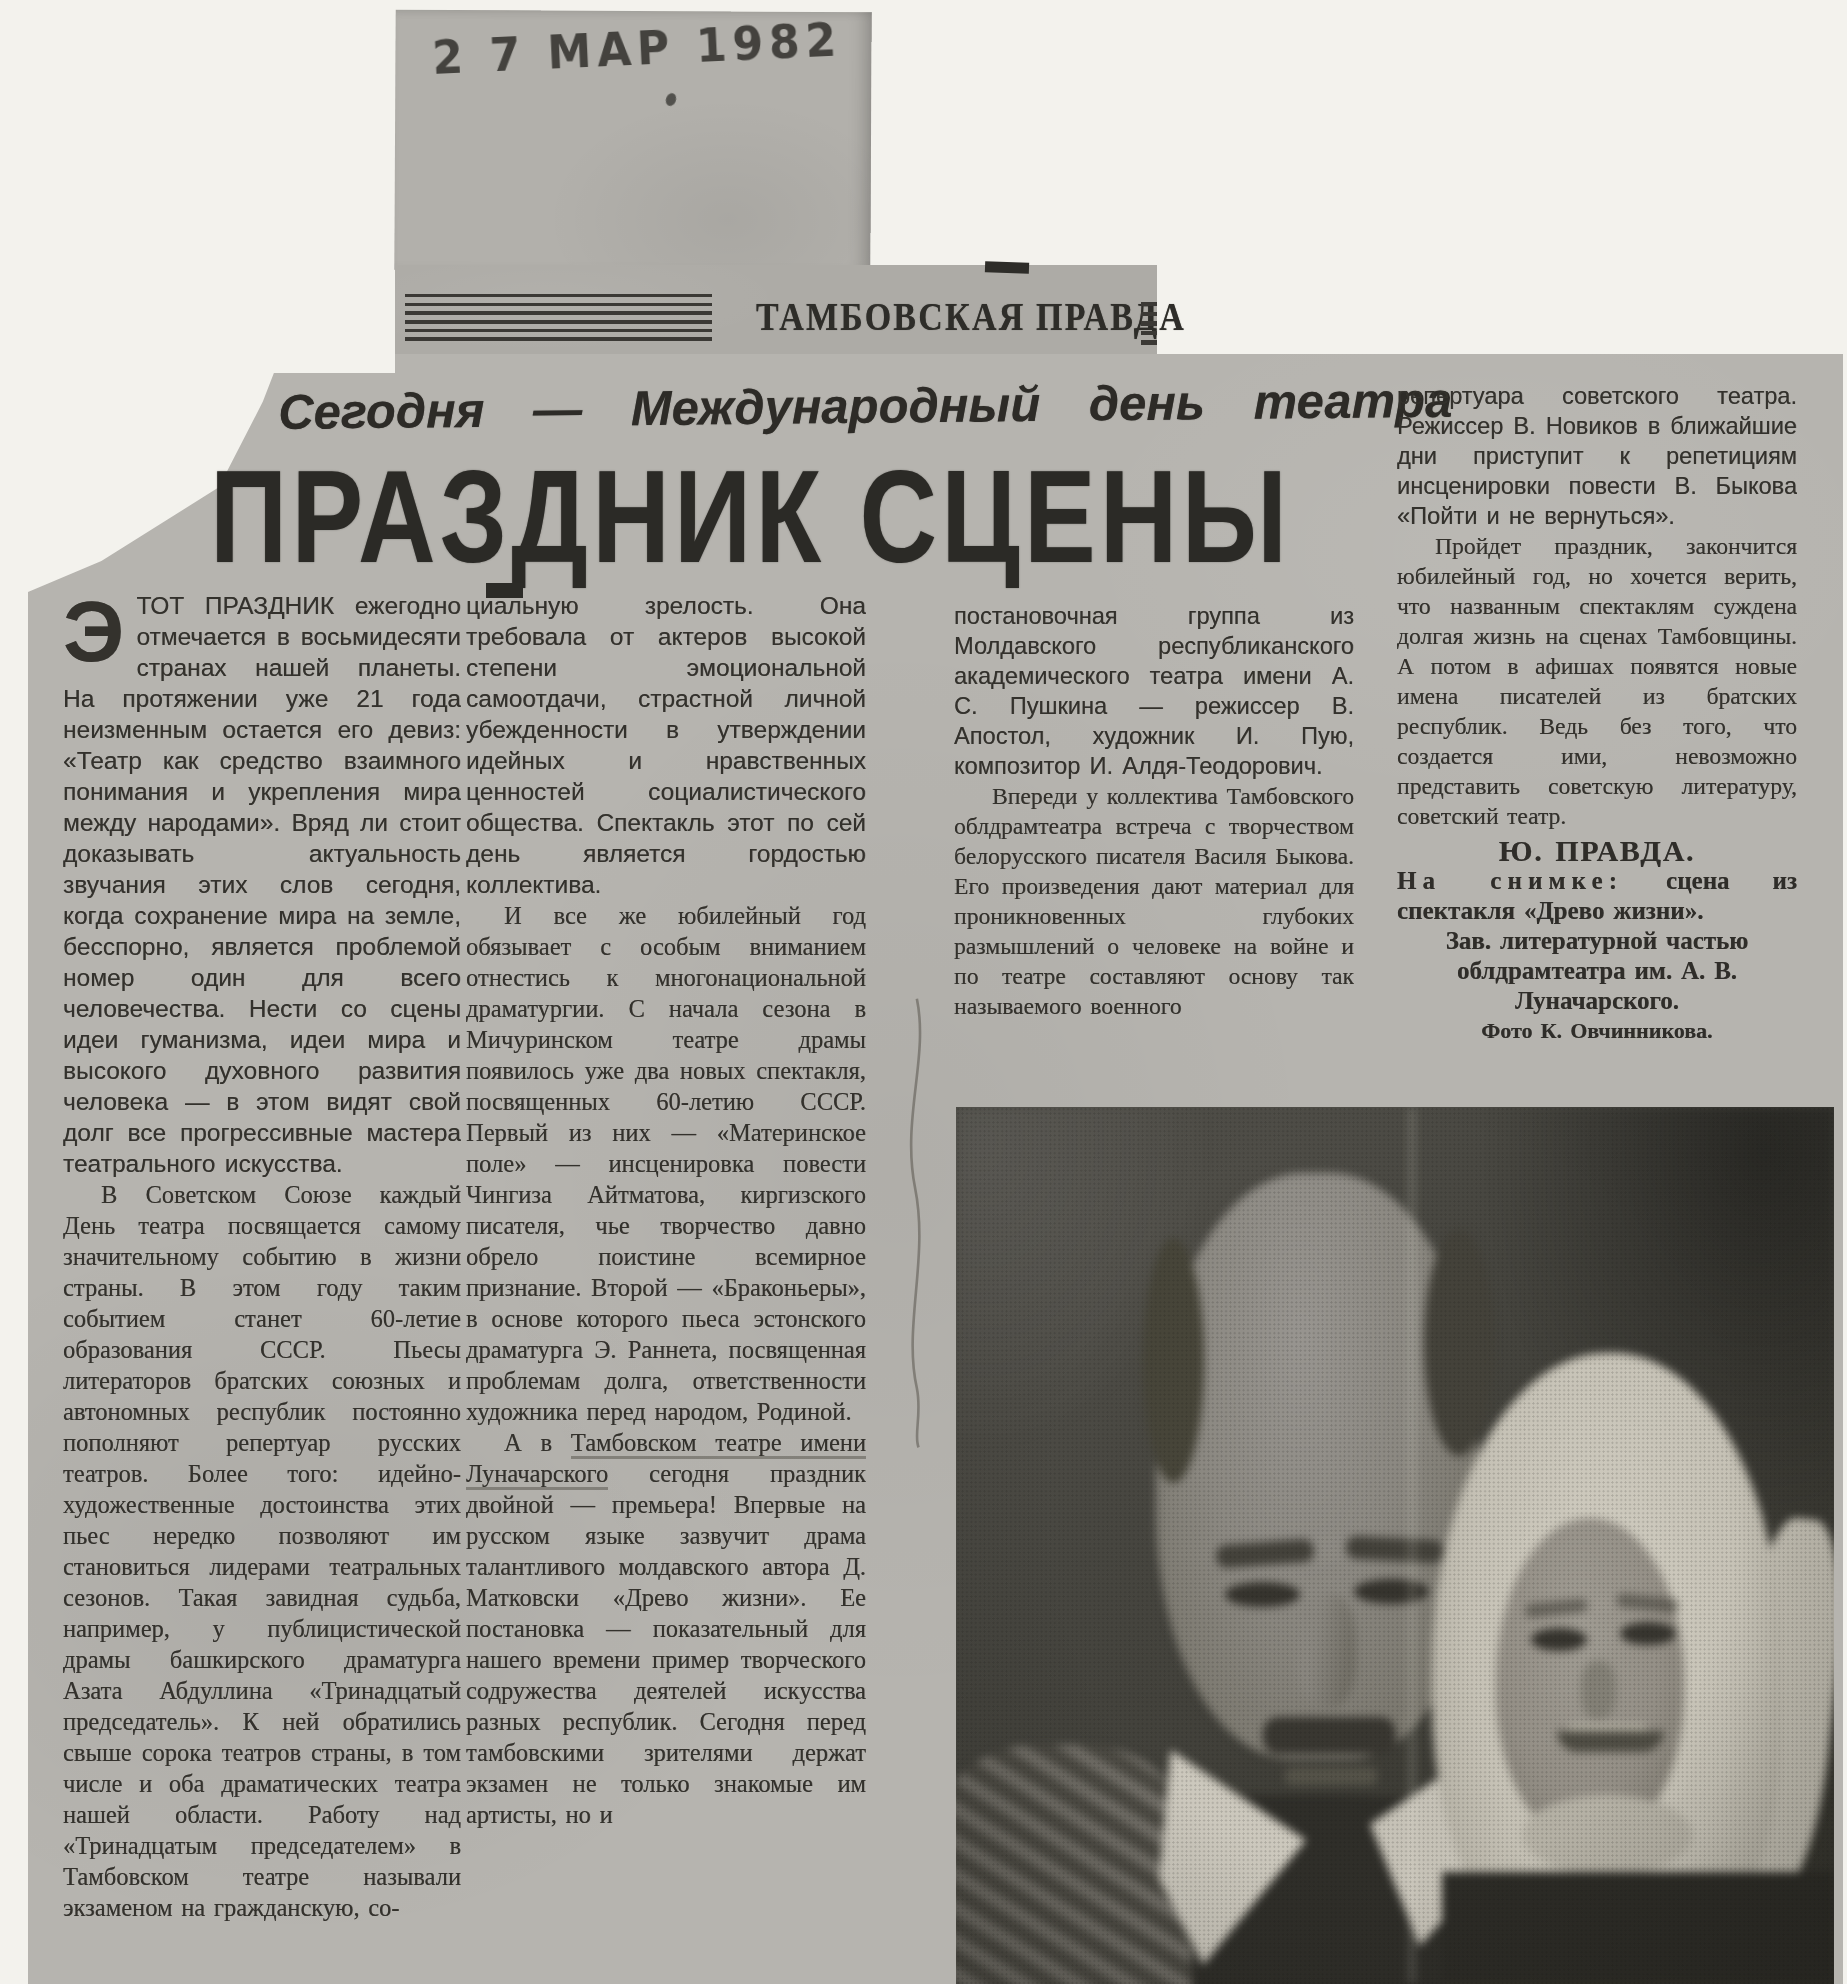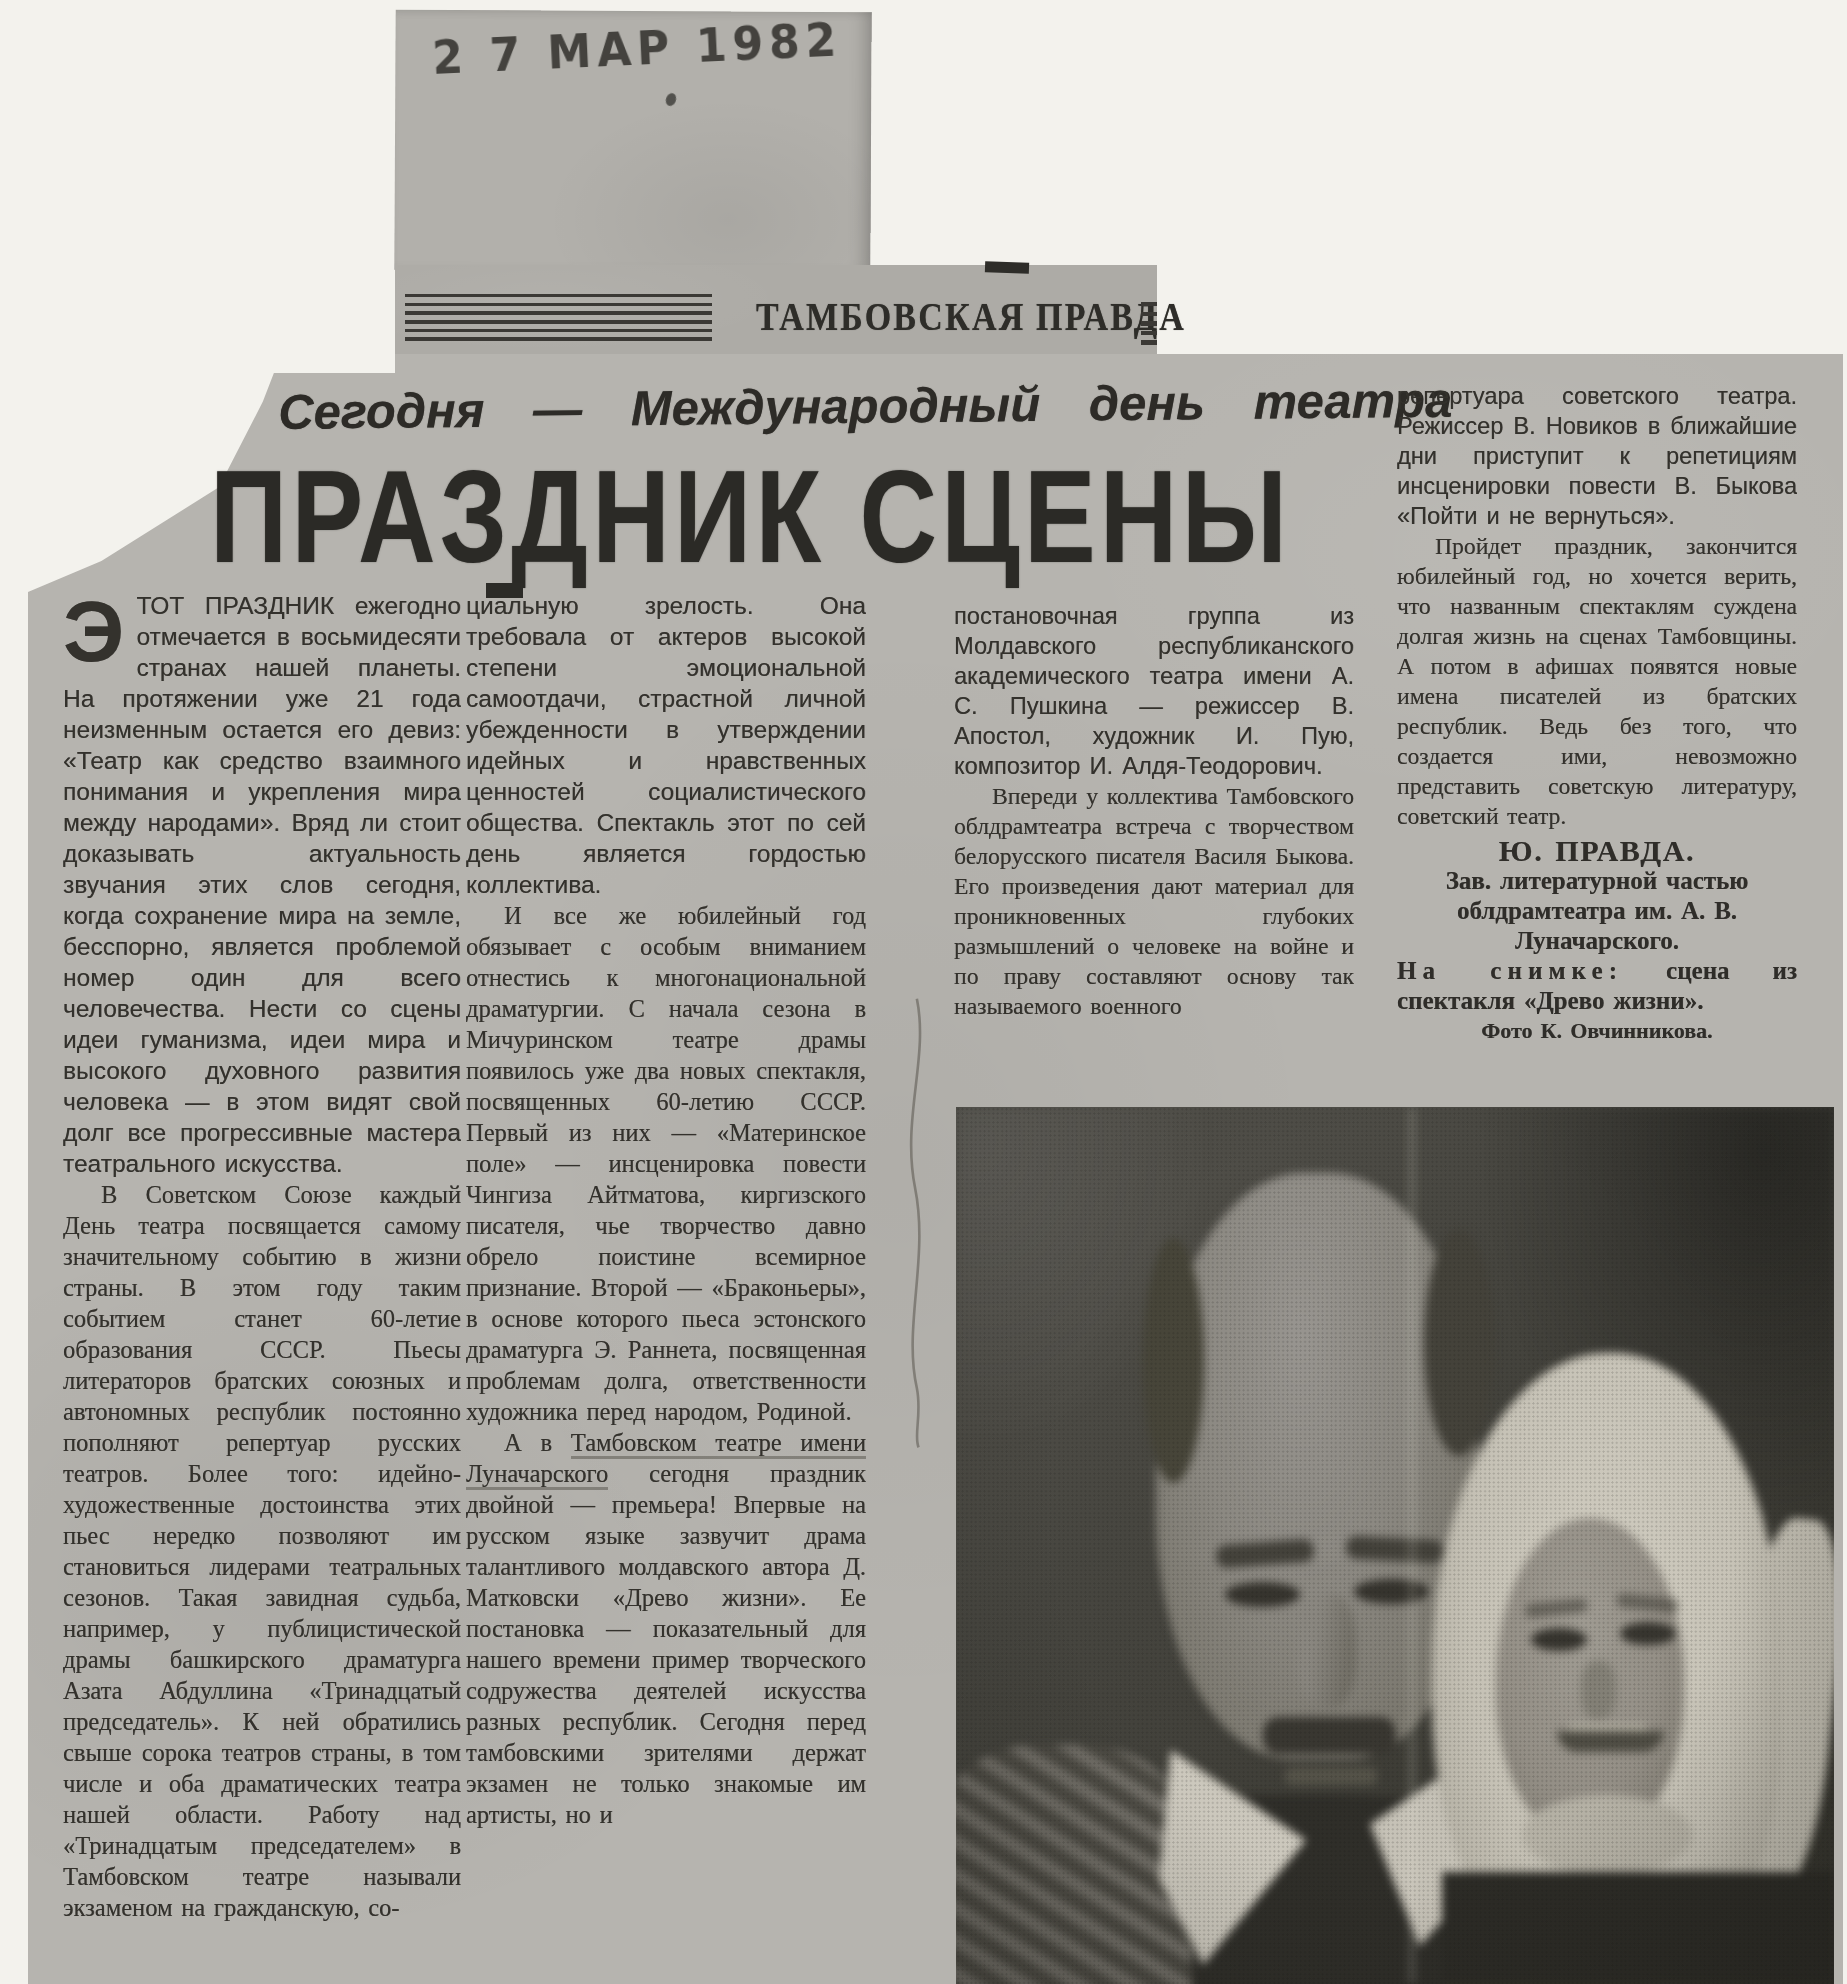--- a/index.html
+++ b/index.html
@@ -185,29 +185,29 @@
 
 <div class="abs" id="col2-blot"></div>
 <div class="abs col" id="col2">
   <p>циальную зрелость. Она требовала от актеров высокой степени эмоциональной самоотдачи, страстной личной убежденности в утверждении идейных и нравственных ценностей социалистического общества. Спектакль этот по сей день является гордостью коллектива.</p>
   <p class="indent">И все же юбилейный год обязывает с особым вниманием отнестись к многонациональной драматургии. С начала сезона в Мичуринском театре драмы появилось уже два новых спектакля, посвященных 60-летию СССР. Первый из них — «Материнское поле» — инсценировка повести Чингиза Айтматова, киргизского писателя, чье творчество давно обрело поистине всемирное признание. Второй — «Браконьеры», в основе которого пьеса эстонского драматурга Э. Раннета, посвященная проблемам долга, ответственности художника перед народом, Родиной.</p>
   <p class="indent"><span>А в </span><span class="pencil-underline">Тамбовском театре имени Луначарского</span><span> сегодня праздник двойной — премьера! Впервые на русском языке зазвучит драма талантливого молдавского автора Д. Матковски «Древо жизни». Ее постановка — показательный для нашего времени пример творческого содружества деятелей искусства разных республик. Сегодня перед тамбовскими зрителями держат экзамен не только знакомые им артисты, но и</span></p>
 </div>
 
 <div class="abs col" id="col3">
   <p>постановочная группа из Молдавского республиканского академического театра имени А. С. Пушкина — режиссер В. Апостол, художник И. Пую, композитор И. Алдя-Теодорович.</p>
-  <p class="indent">Впереди у коллектива Тамбовского облдрамтеатра встреча с творчеством белорусского писателя Василя Быкова. Его произведения дают материал для проникновенных глубоких размышлений о человеке на войне и по праву составляют основу так называемого военного</p>
+  <p class="indent">Впереди у коллектива Тамбовского облдрамтеатра встреча с творчеством белорусского писателя Василя Быкова. Его произведения дают материал для проникновенных глубоких размышлений о человеке на войне и по театре составляют основу так называемого военного</p>
 </div>
 
 <div class="abs col" id="col4">
   <p>репертуара советского театра. Режиссер В. Новиков в ближайшие дни приступит к репетициям инсценировки повести В. Быкова «Пойти и не вернуться».</p>
   <p class="indent">Пройдет праздник, закончится юбилейный год, но хочется верить, что названным спектаклям суждена долгая жизнь на сценах Тамбовщины. А потом в афишах появятся новые имена писателей из братских республик. Ведь без того, что создается ими, невозможно представить советскую литературу, советский театр.</p>
   <p class="byline" id="author">Ю. ПРАВДА.</p>
+  <p class="byline" id="caption"><span class="spaced">На снимке:</span><span> сцена из спектакля «Древо жизни».</span></p>
   <p class="byline" id="role">Зав. литературной частью облдрамтеатра им. А. В. Луначарского.</p>
-  <p class="byline" id="caption"><span class="spaced">На снимке:</span><span> сцена из спектакля «Древо жизни».</span></p>
   <p class="byline" id="credit">Фото К. Овчинникова.</p>
 </div>
 
 <svg class="abs" id="squiggle" width="40" height="454" viewBox="0 0 46 520">
   <path d="M24,2 C38,70 6,140 22,220 C38,300 8,380 24,450 C30,480 20,505 26,518" fill="none" stroke="rgba(80,76,68,.5)" stroke-width="3"></path>
 </svg>
 
 <div class="abs" id="photo">
   <div class="art">
     <div class="ph-bgshade"></div>

